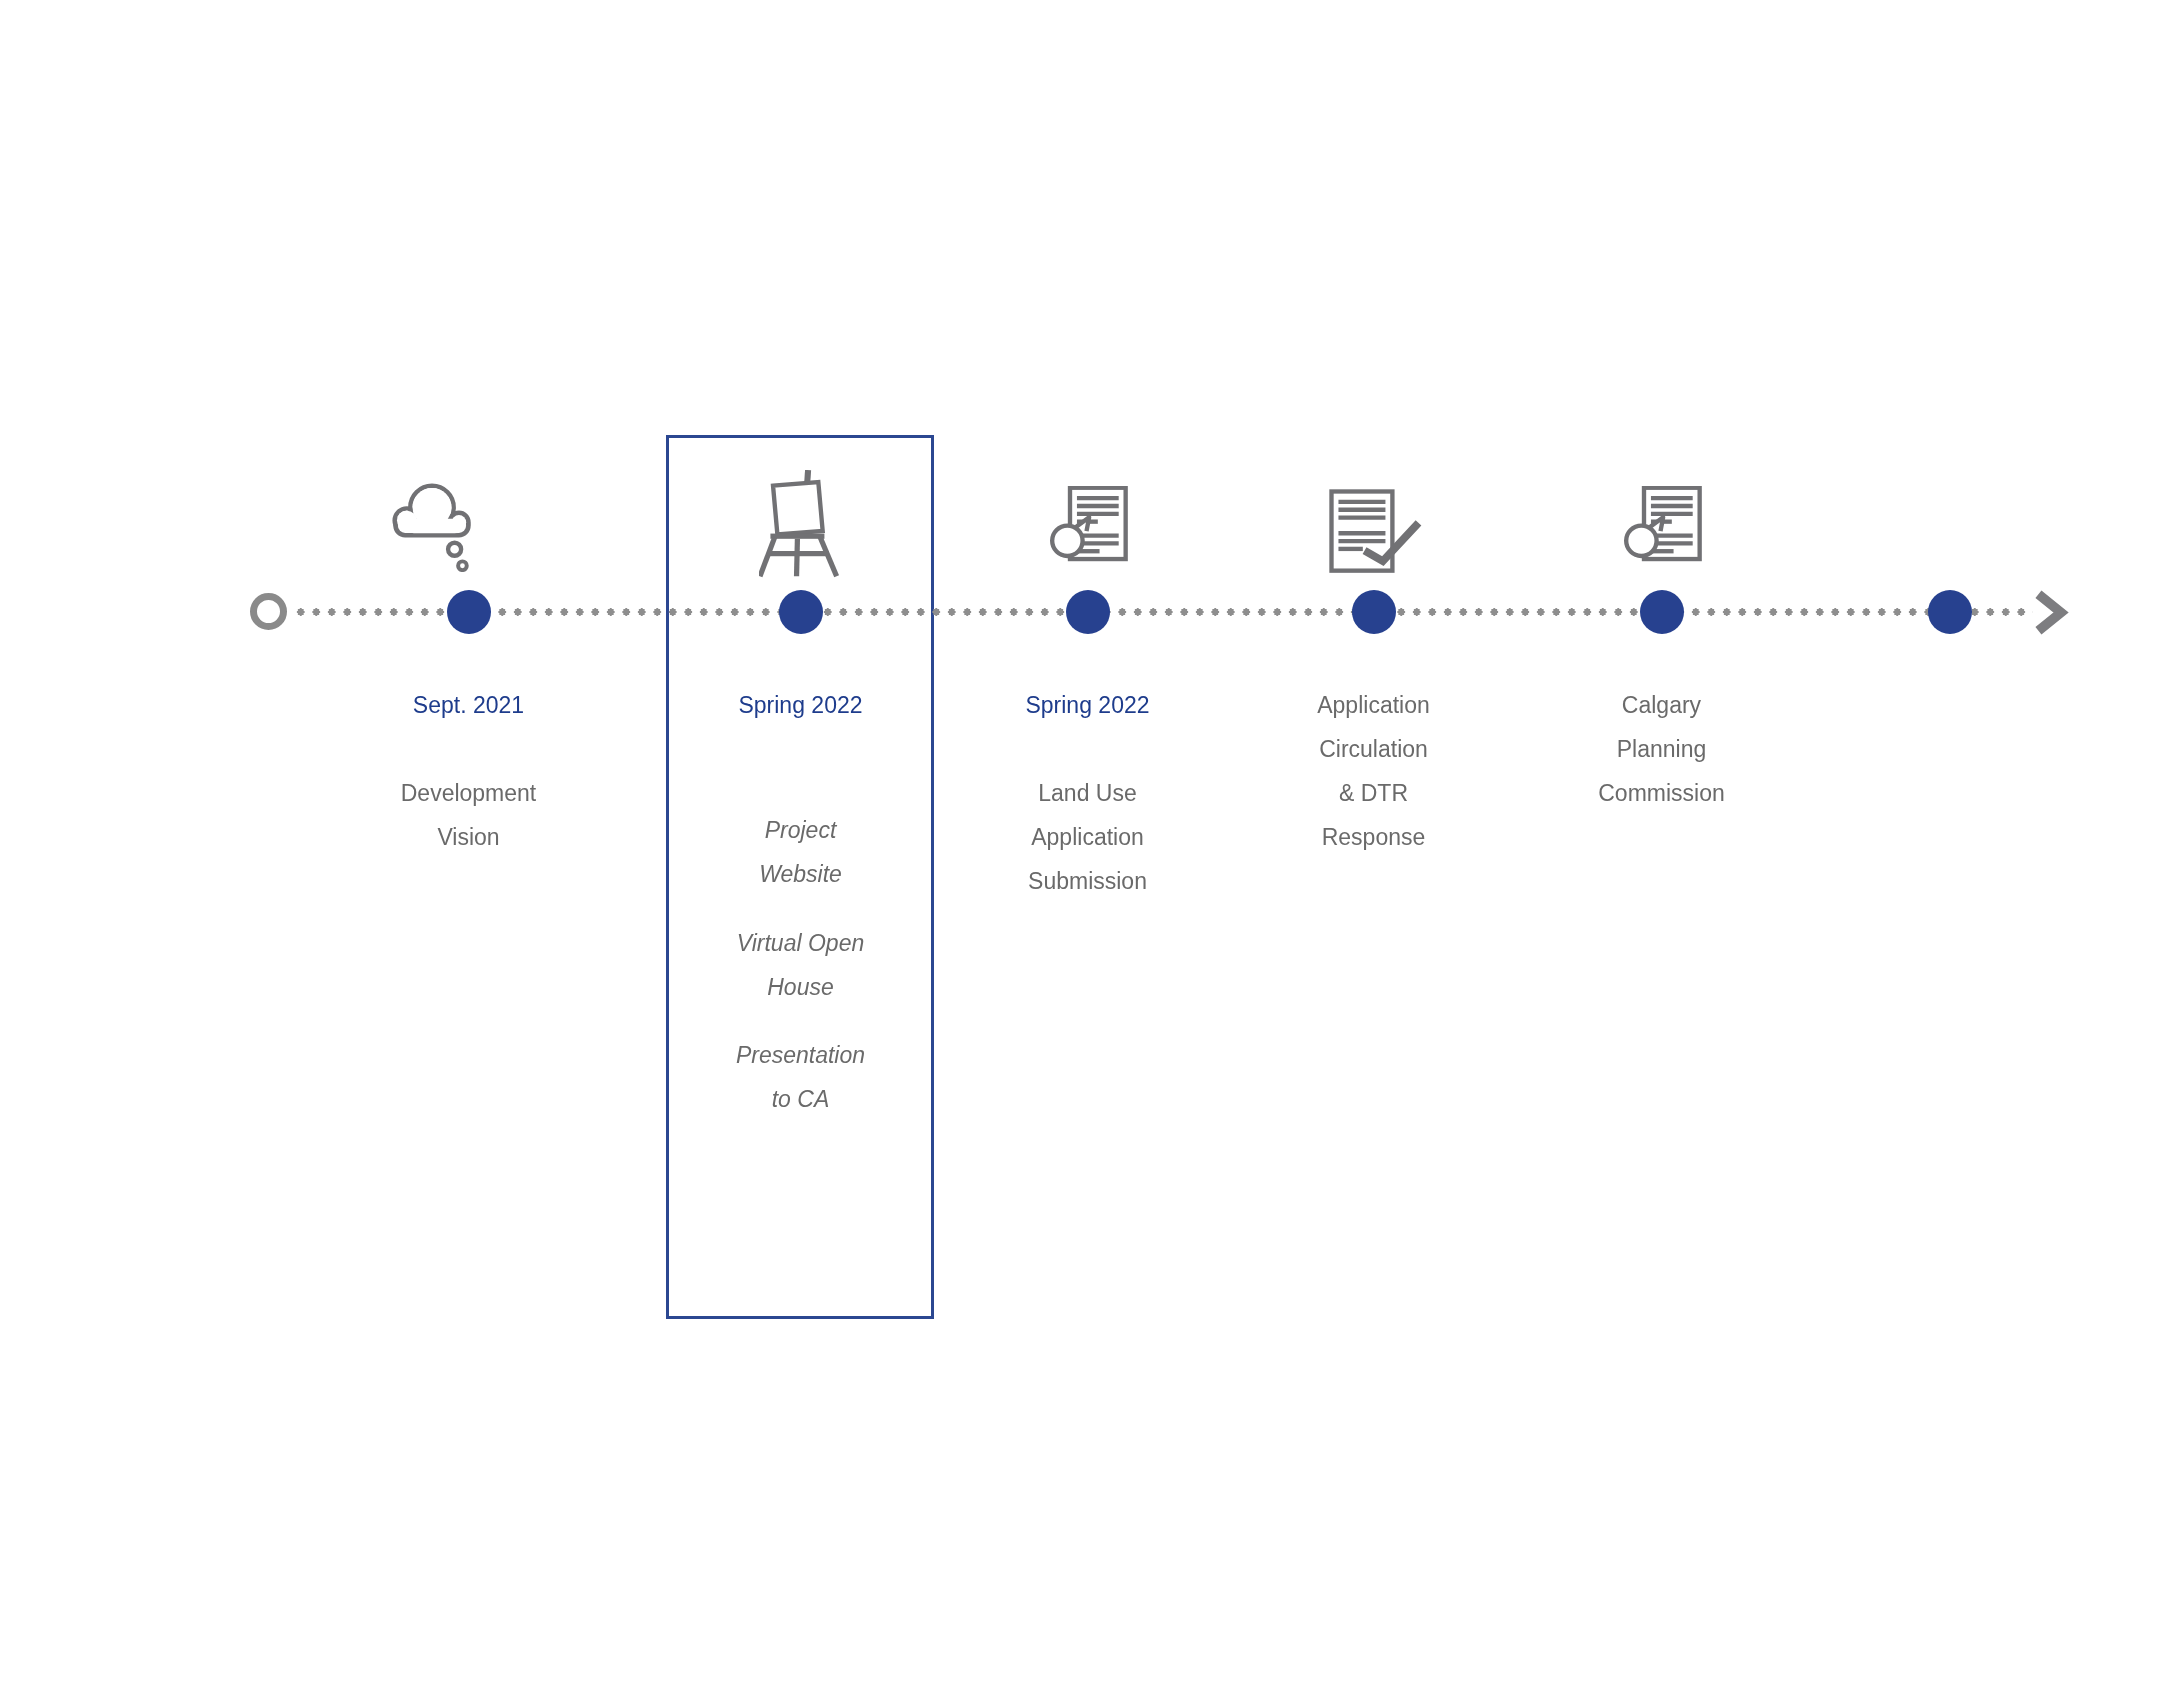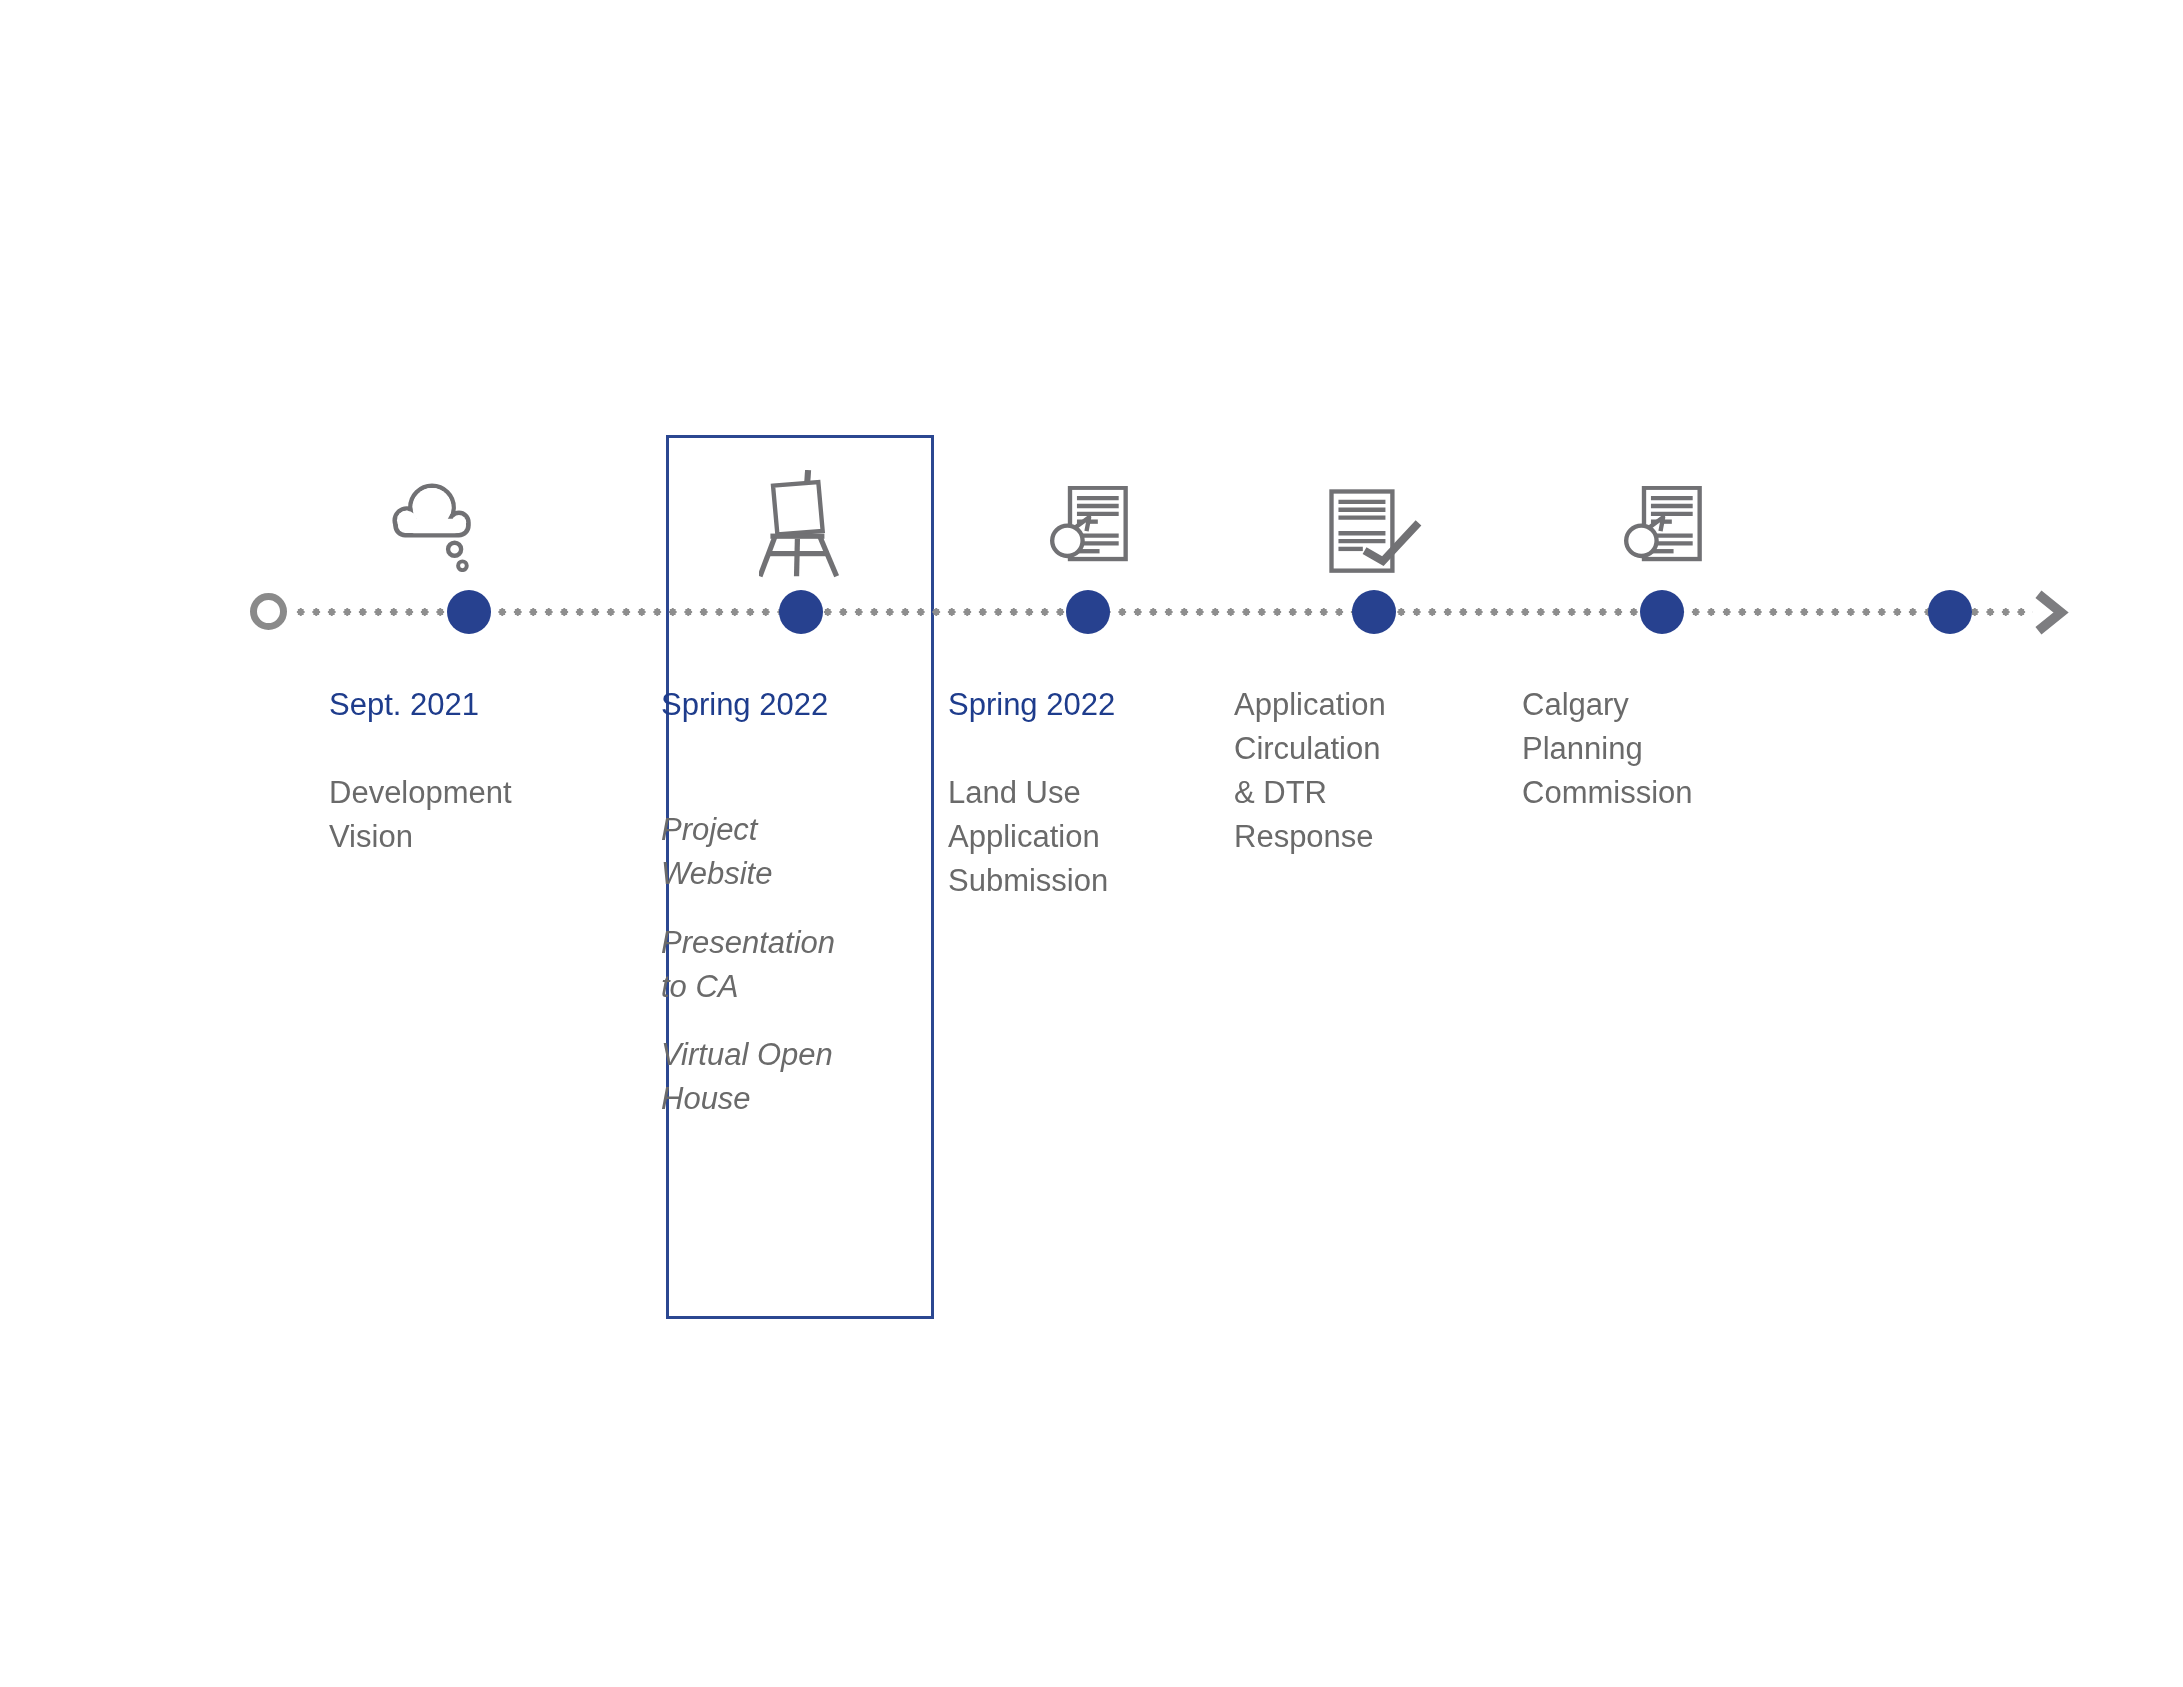--- a/index.html
+++ b/index.html
@@ -38,22 +38,22 @@
     background:transparent;
   }
   
   .milestone{position:absolute;top:0;width:279px;height:1336px;}
   .icon-strip{
     position:absolute;left:0;top:472px;width:279px;height:107px;
   }
   .icon-strip svg{position:absolute;}
   .label{
     position:absolute;left:0;top:639px;width:279px;
-    color:#6A6A6A;
-    font-size:31px;line-height:44px;
+    text-align:center;color:#6A6A6A;
+    font-size:23px;line-height:44px;
     white-space:pre-line;
   }
   .date{color:#1E3C8C;white-space:pre-line;}
   .sub-items{margin-top:37px;display:flex;flex-direction:column;gap:24.5px;font-style:italic;}
   .sub-item{white-space:pre-line;}
   .ic{stroke:#717174;}
 </style>
 </head>
 <body>
 
@@ -111,24 +111,24 @@
         <line class="ic" x1="70" y1="77" x2="89" y2="122" stroke-width="6"></line>
         <line class="ic" x1="44" y1="79" x2="43" y2="122" stroke-width="6"></line>
         <rect x="10" y="93" width="70" height="6" fill="#717174"></rect>
       </svg>
     </div>
     <div class="label">
       <div class="date">Spring 2022</div>
       <div class="sub-items">
         <div class="sub-item">Project
 Website</div>
+        <div class="sub-item">Virtual Open
+House</div>
         <div class="sub-item">Presentation
 to CA</div>
-        <div class="sub-item">Virtual Open
-House</div>
       </div>
     </div>
   </div>
 
   <div class="milestone" style="left:948px">
     <div class="icon-strip">
       <svg style="left:100px;top:14px" width="84" height="80" viewBox="0 0 96 92">
         <rect class="ic" x="25" y="2" width="64" height="82" fill="#ffffff" stroke-width="5"></rect>
         <g class="ic" stroke-width="5">
           <line x1="33" y1="14" x2="81" y2="14"></line>

